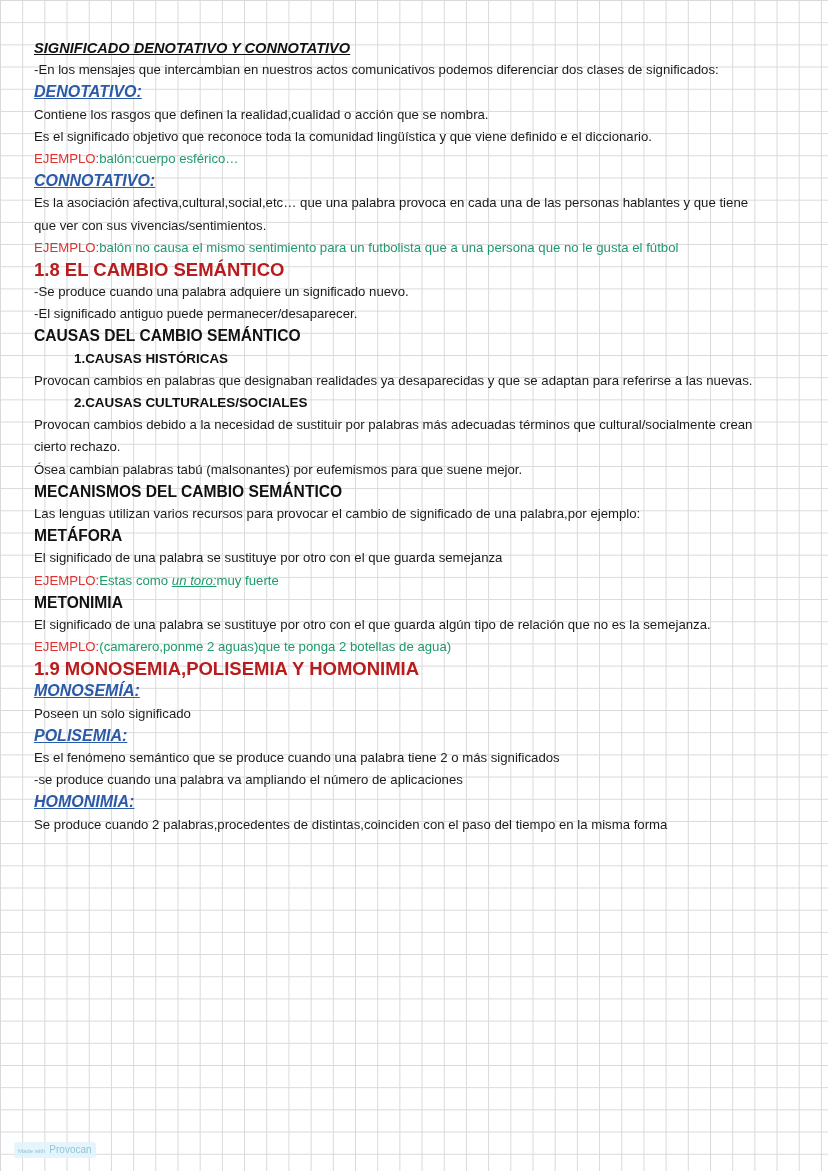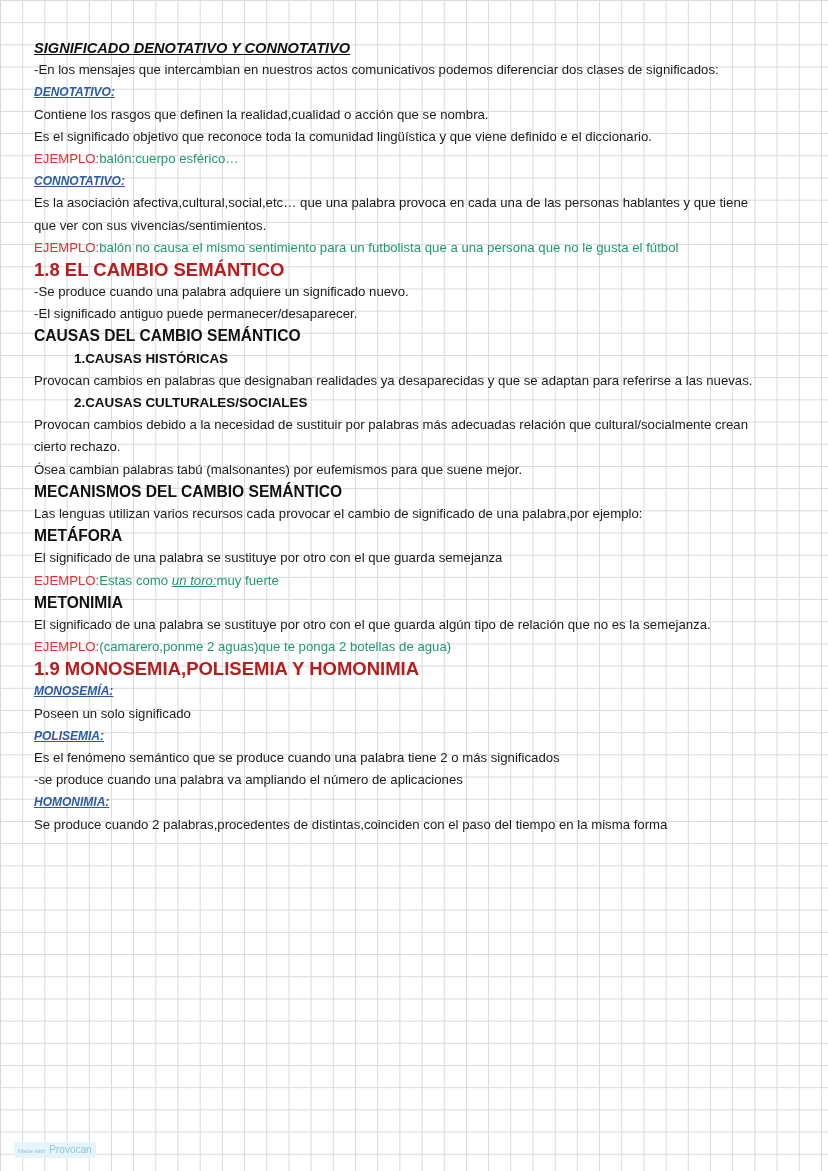--- a/index.html
+++ b/index.html
@@ -34,21 +34,21 @@
       font-style: italic;
       text-decoration: underline;
       font-size: 14.6px;
       color: #111;
     }
     .sub-blue {
       font-weight: bold;
       font-style: italic;
       text-decoration: underline;
       color: #2a5aa8;
-      font-size: 12px;
+      font-size: 16px;
     }
     .h1 {
       font-weight: bold;
       font-size: 18.5px;
       color: #b91c1c;
     }
     .h2 {
       font-weight: bold;
       font-size: 15.6px;
       color: #111;
@@ -112,28 +112,28 @@
   <div class="line">
     <span class="h2">CAUSAS DEL CAMBIO SEMÁNTICO</span>
   </div>
   <div class="line">
     <span class="h3">1.CAUSAS HISTÓRICAS</span>
   </div>
   <div class="line">Provocan cambios en palabras que designaban realidades ya desaparecidas y que se adaptan para referirse a las nuevas.</div>
   <div class="line">
     <span class="h3">2.CAUSAS CULTURALES/SOCIALES</span>
   </div>
-  <div class="line">Provocan cambios debido a la necesidad de sustituir por palabras más adecuadas relación que cultural/socialmente crean</div>
+  <div class="line">Provocan cambios debido a la necesidad de sustituir por palabras más adecuadas términos que cultural/socialmente crean</div>
   <div class="line">cierto rechazo.</div>
   <div class="line">Ósea cambian palabras tabú (malsonantes) por eufemismos para que suene mejor.</div>
 
   <div class="line">
     <span class="h2">MECANISMOS DEL CAMBIO SEMÁNTICO</span>
   </div>
-  <div class="line">Las lenguas utilizan varios recursos cada provocar el cambio de significado de una palabra,por ejemplo:</div>
+  <div class="line">Las lenguas utilizan varios recursos para provocar el cambio de significado de una palabra,por ejemplo:</div>
 
   <div class="line">
     <span class="h2">METÁFORA</span>
   </div>
   <div class="line">El significado de una palabra se sustituye por otro con el que guarda semejanza</div>
   <div class="line">
     <span class="red">EJEMPLO:</span><span class="green">Estas como </span><span class="green ul-i">un toro:</span><span class="green">muy fuerte</span>
   </div>
 
   <div class="line">

